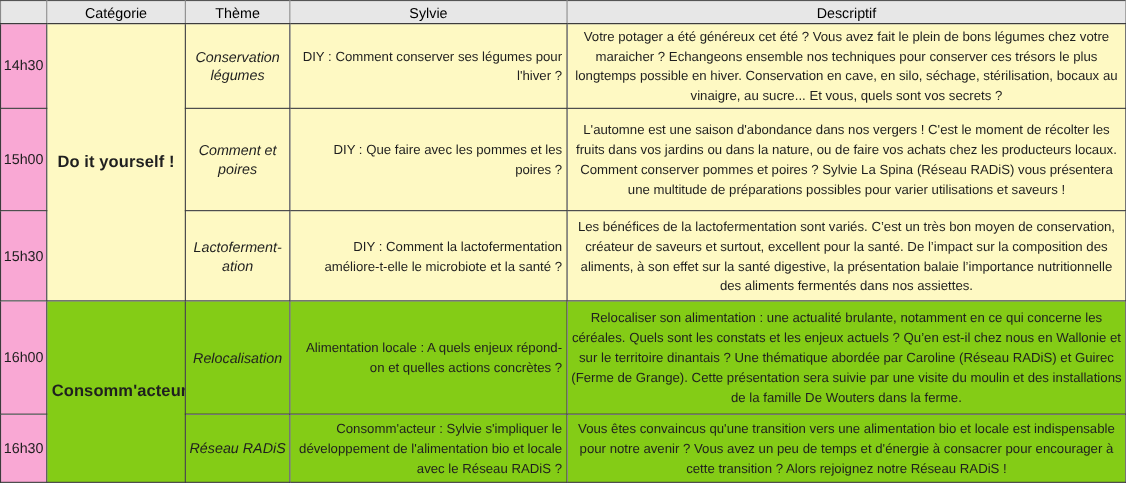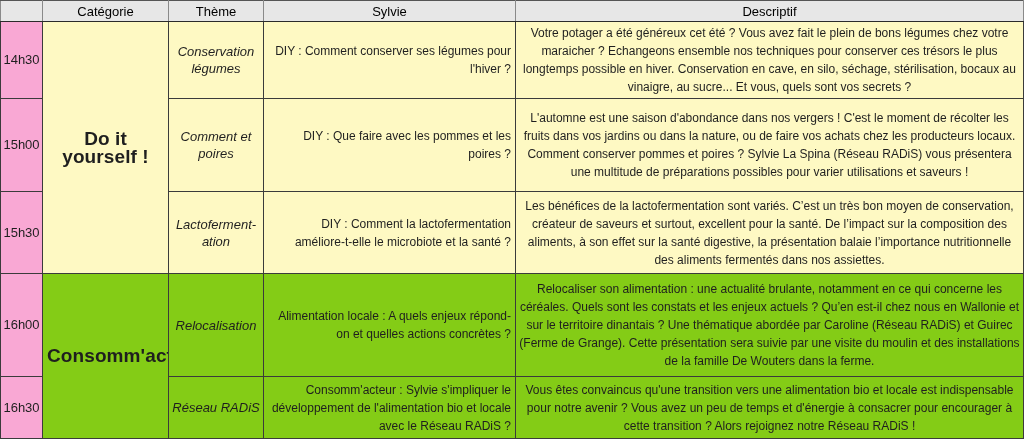--- a/index.html
+++ b/index.html
@@ -47,21 +47,21 @@
     line-height: 18px;
     overflow: hidden;
   }
   td.time {
     background: #f9a8d4;
     font-size: 13px;
     padding: 2px 1px;
   }
   td.cat {
     font-weight: 700;
-    font-size: 19px;
+    font-size: 15px;
     letter-spacing: 0.1px;
     margin-top: 24px;
   }
   td.theme {
     font-style: italic;
     font-size: 13px;
     line-height: 17px;
     padding: 2px 3px;
   }
   td.titre { line-height: 18px; text-align: right; }

